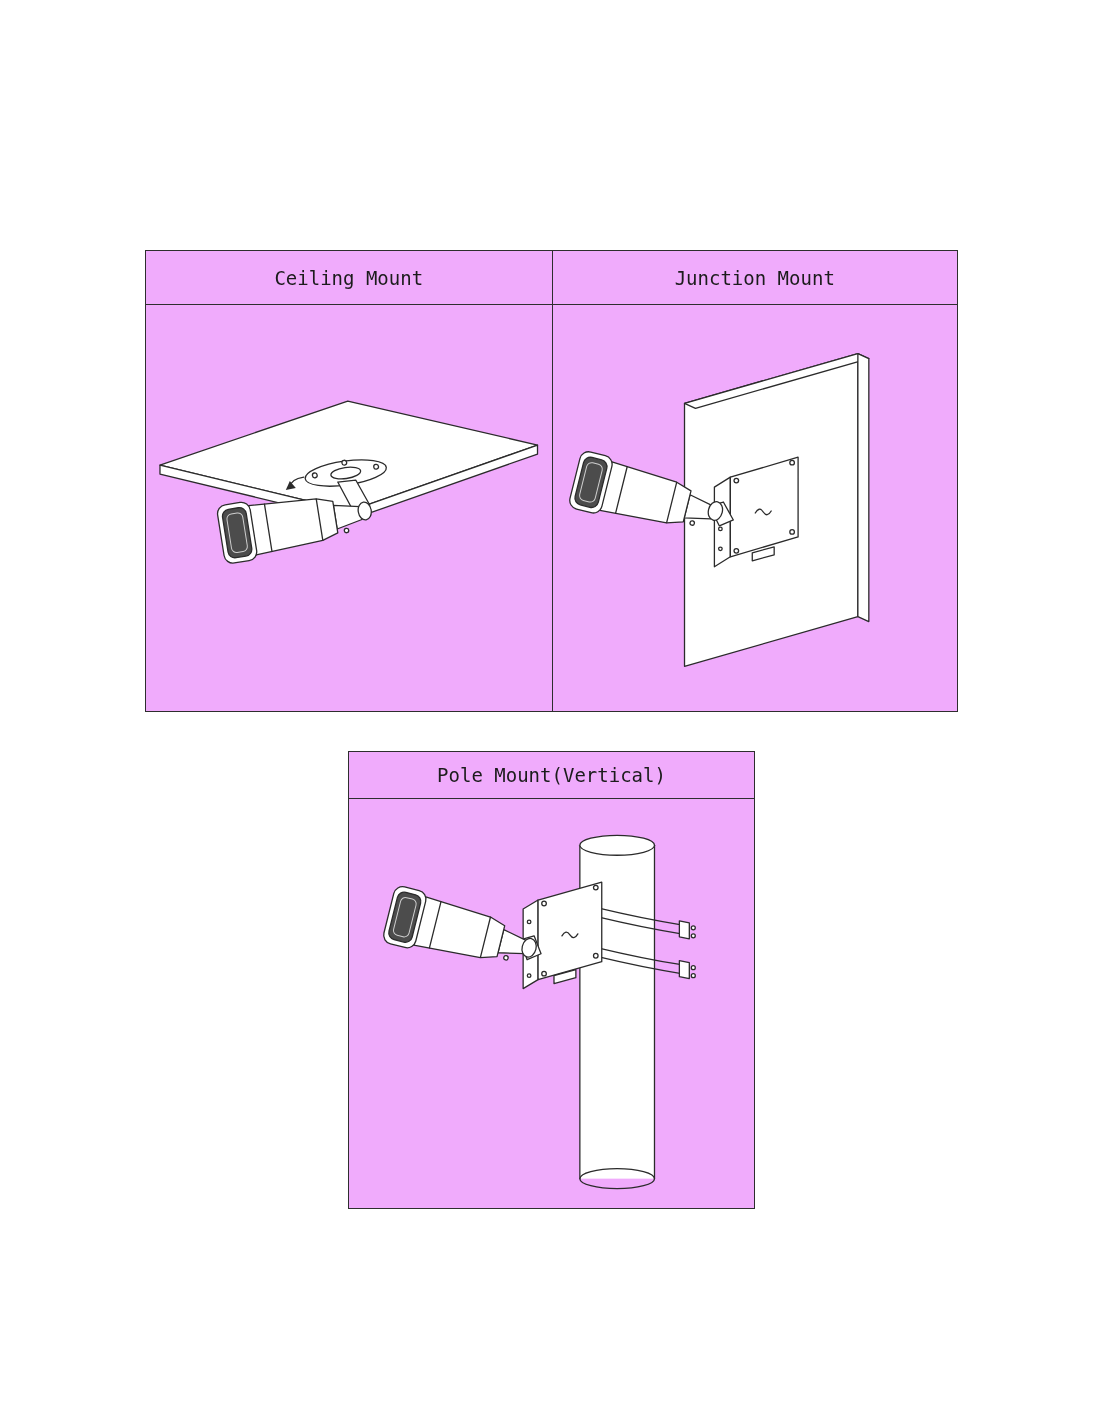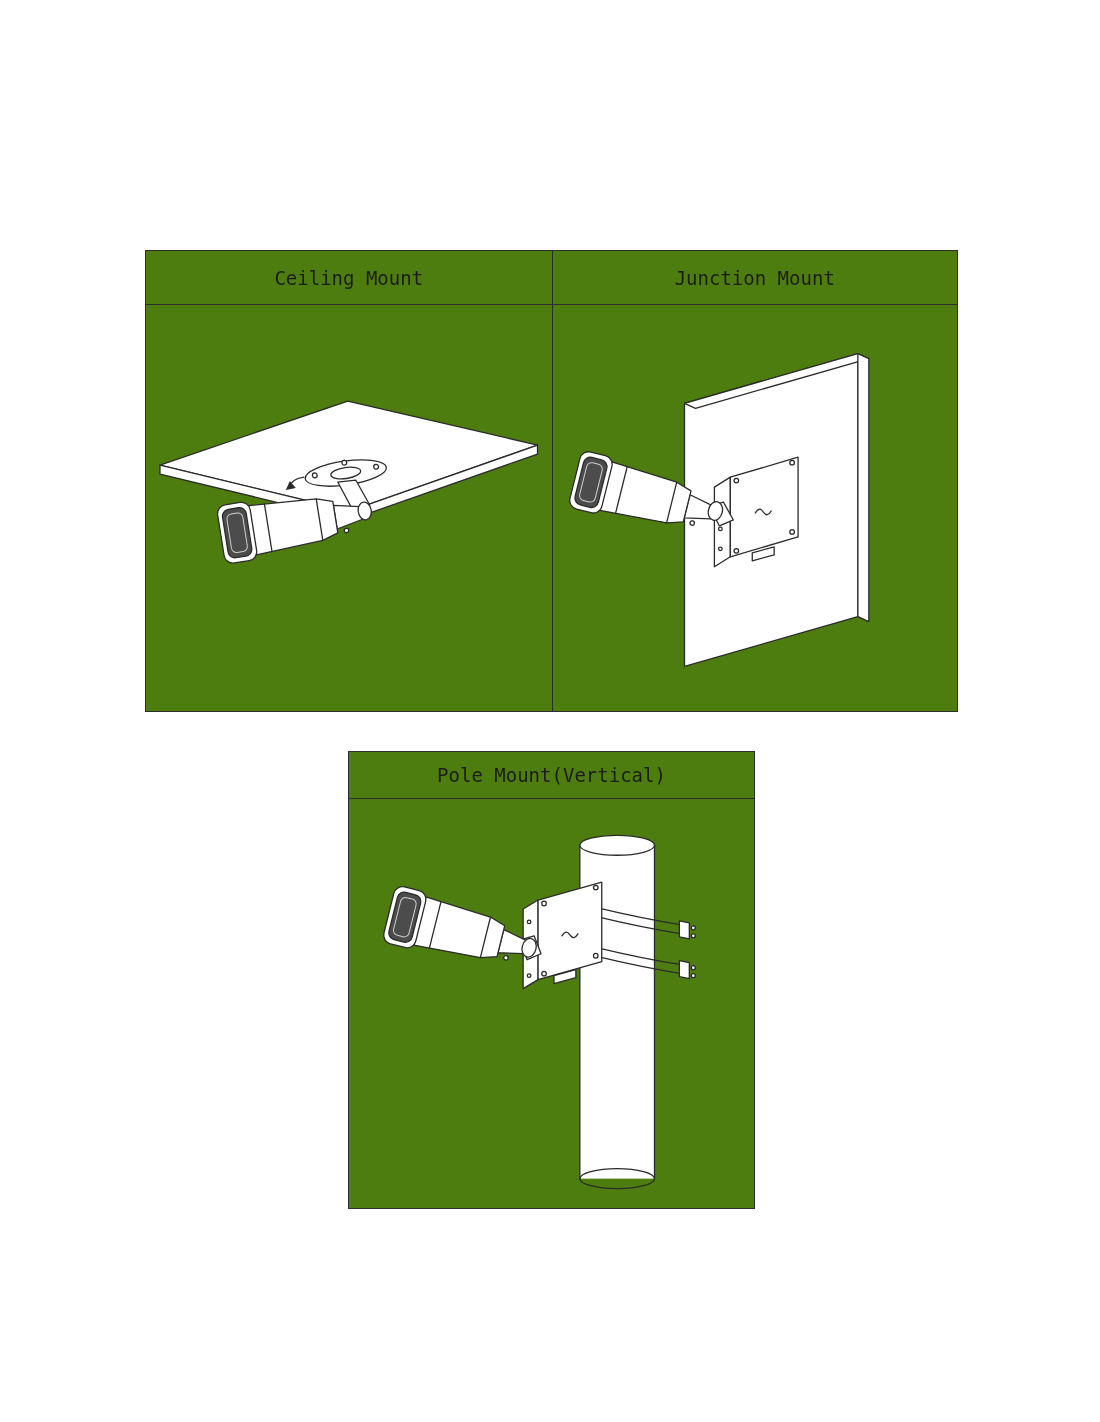--- a/index.html
+++ b/index.html
@@ -12,21 +12,21 @@
     position: relative;
     width: 1100px;
     height: 1422px;
     background: #ffffff;
     overflow: hidden;
   }
   .frame {
     position: absolute;
     box-sizing: border-box;
     border: 1.5px solid #2e2e2e;
-    background: #4d7c0f;
+    background: #f0abfc;
   }
   #top-panels {
     left: 145px;
     top: 250px;
     width: 813px;
     height: 462px;
     display: flex;
   }
   .panel-half {
     box-sizing: border-box;

